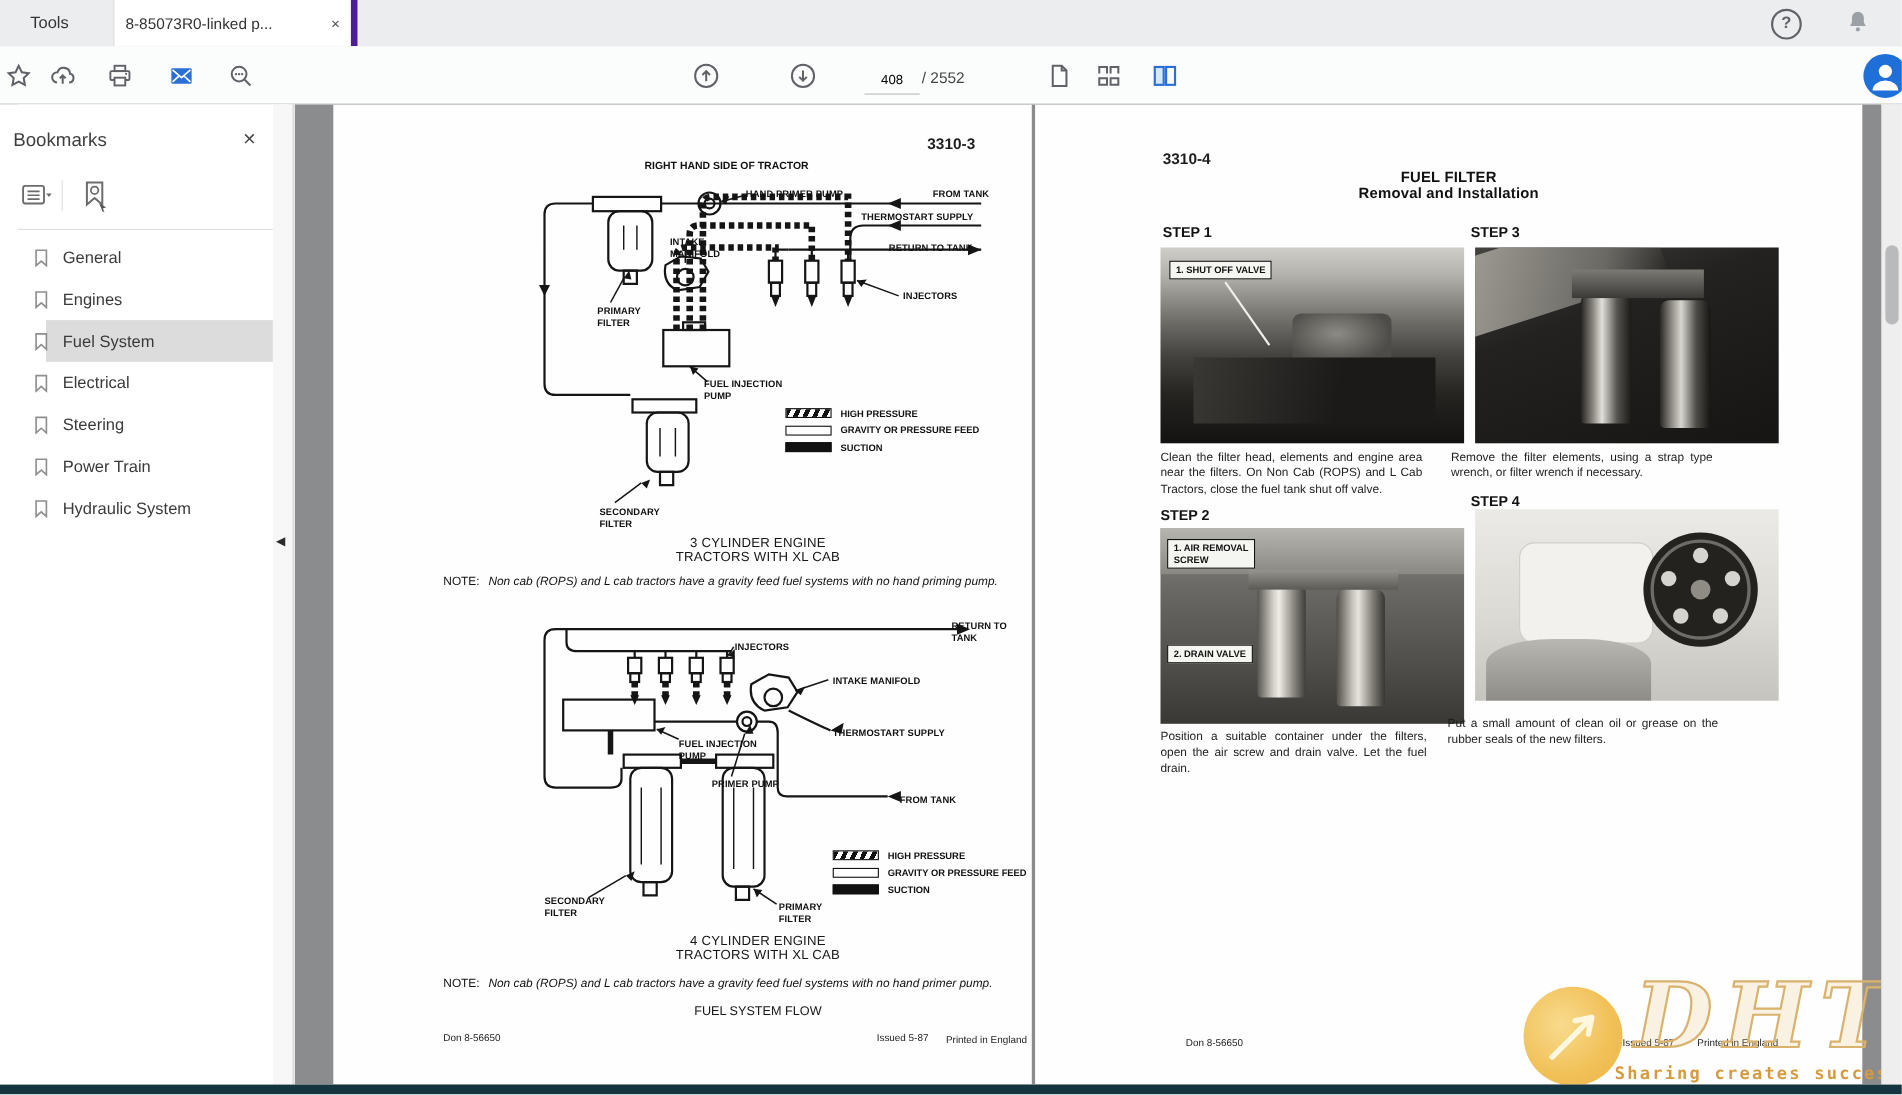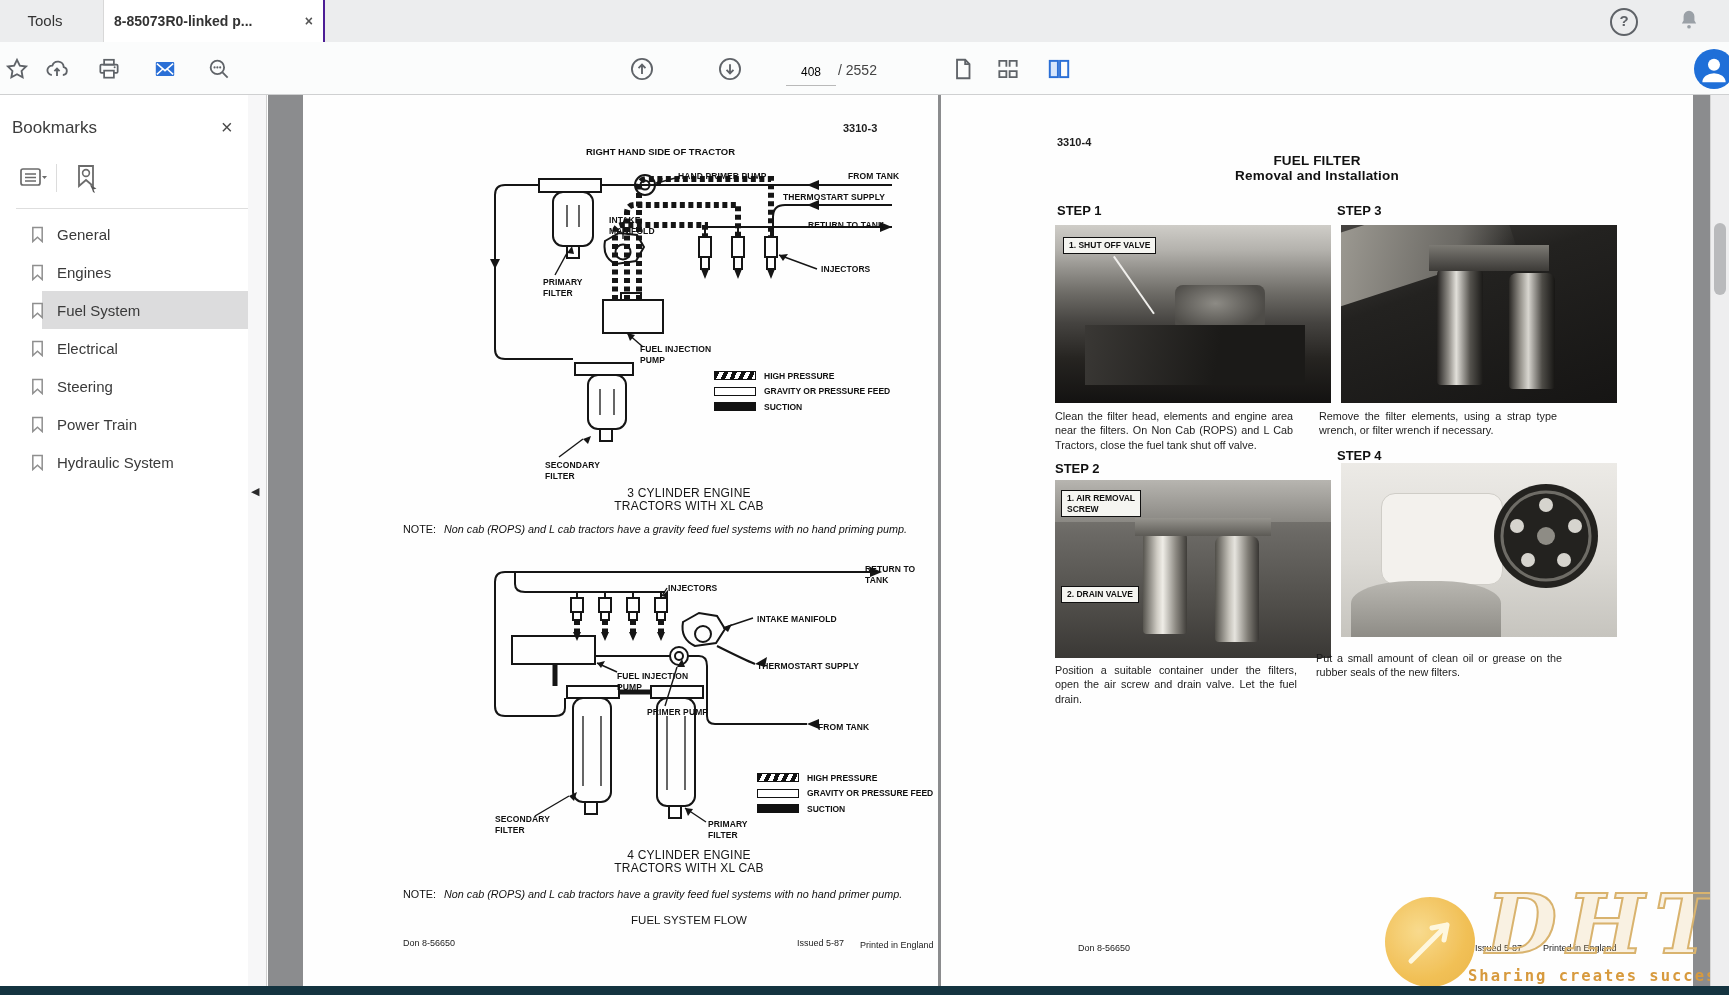--- a/index.html
+++ b/index.html
@@ -1,21 +1,21 @@
 <!DOCTYPE html>
 <html><head>
 <meta charset="utf-8">
 <style>
   html,body{margin:0;padding:0;background:#fff;}
   body{width:1729px;height:995px;overflow:hidden;font-family:"Liberation Sans",sans-serif;}
   #app{position:relative;width:1729px;height:995px;overflow:hidden;background:#fff;}
   
   .tabbar{position:absolute;left:0;top:0;width:1729px;height:42px;background:#ecedee;border-bottom:1px solid #dcdcdc;}
   .tab-tools{position:absolute;left:0;top:0;width:90px;height:42px;line-height:42px;text-align:center;font-size:15px;color:#333;cursor:default;}
-  .tab-doc{position:absolute;left:103px;top:0;width:222px;height:42px;background:#fff;border-left:1px solid #d8d8d8;border-right:2px solid #4c1d95;display:flex;align-items:center;padding:16px 10px;box-sizing:border-box;font-weight:bold;}
+  .tab-doc{position:absolute;left:103px;top:0;width:222px;height:42px;background:#fff;border-left:1px solid #d8d8d8;border-right:6px solid #4c1d95;display:flex;align-items:center;padding:16px 10px;box-sizing:border-box;}
   .tab-doc-label{font-size:14px;color:#333;flex:1;white-space:nowrap;overflow:hidden;}
   .tab-close{font-size:14px;color:#555;margin-left:6px;}
   .help-circle{position:absolute;left:1610px;top:8px;width:24px;height:24px;border:2px solid #5f6368;border-radius:50%;color:#5f6368;font-size:15px;font-weight:bold;text-align:center;line-height:22px;}
   
   .toolbar{position:absolute;left:0;top:42px;width:1729px;height:53px;background:#fbfcfc;border-bottom:1px solid #cfd0d1;box-sizing:border-box;}
   .ti{position:absolute;top:14px;width:26px;height:26px;}
   .pgfield{position:absolute;left:786px;top:17px;width:46px;height:24px;border:none;border-bottom:1px solid #b9b9b9;background:transparent;text-align:center;font-size:12px;color:#000000;font-family:"Liberation Sans",sans-serif;}
   .pgtotal{position:absolute;left:838px;top:20px;font-size:14px;color:#444;white-space:nowrap;}
   .avatar{position:absolute;left:1694px;top:7px;width:40px;height:40px;border-radius:50%;background:#1f6fd8;overflow:hidden;}
   
@@ -32,21 +32,21 @@
   .rail{position:absolute;left:248px;top:95px;width:19px;height:891px;background:#f7f7f8;border-right:1px solid #d0d0d0;box-sizing:border-box;}
   .collapse{position:absolute;left:3px;top:390px;font-size:11px;color:#2b2b2b;}
   
   .docarea{position:absolute;left:268px;top:95px;width:1442px;height:891px;background:#8b8c8e;overflow:hidden;}
   .pageL{position:absolute;left:35px;top:0;width:635px;height:891px;background:#fefefe;}
   .pageR{position:absolute;left:673px;top:0;width:752px;height:891px;background:#fefefe;}
   .scrollbar{position:absolute;left:1710px;top:95px;width:19px;height:891px;background:#eeeeef;border-left:1px solid #d5d5d5;box-sizing:border-box;}
   .sb-thumb{position:absolute;left:3px;top:128px;width:12px;height:72px;background:#b9babc;border-radius:6px;}
   .bottombar{position:absolute;left:0;top:986px;width:1729px;height:9px;background:#143440;}
   
-  .pno{position:absolute;font-weight:bold;font-size:11px;color:#1d1d1d;}
+  .pno{position:absolute;font-weight:bold;font-size:14px;color:#1d1d1d;}
   .dl{position:absolute;font-weight:bold;font-size:8.5px;line-height:1.3;color:#101010;white-space:pre-line;letter-spacing:.1px;}
   .dl.ctr{text-align:left;}
   .dtitle{position:absolute;font-weight:bold;font-size:9.5px;color:#101010;text-align:center;}
   .pcap{position:absolute;font-size:12px;color:#161616;text-align:center;letter-spacing:.2px;}
   .note{position:absolute;font-size:10.8px;color:#111;white-space:nowrap;}
   .note b{font-style:normal;font-weight:normal;margin-right:8px;}
   .note i{font-style:italic;}
   .flowt{position:absolute;font-size:11.5px;color:#161616;text-align:center;}
   .pfoot{position:absolute;font-size:9px;color:#222;white-space:nowrap;}
   .dgm{position:absolute;}

